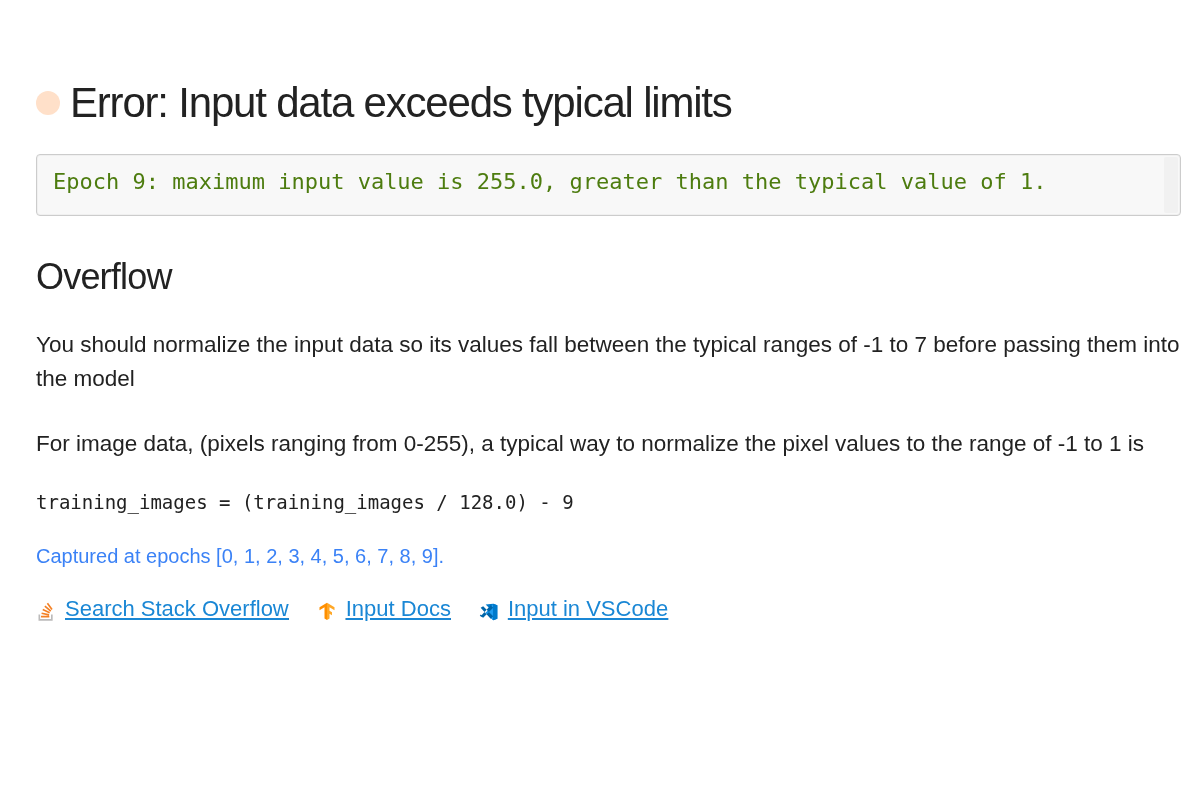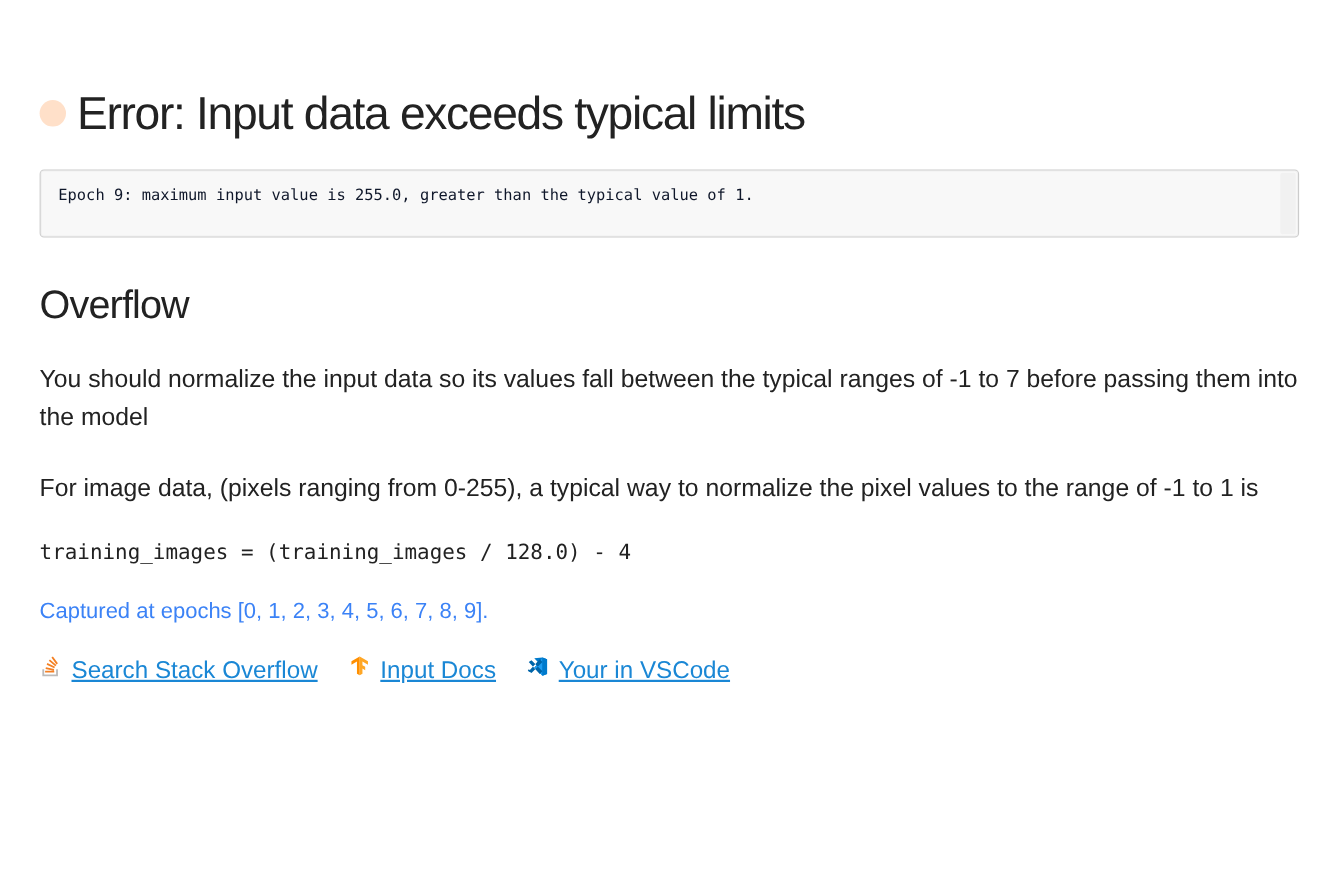--- a/index.html
+++ b/index.html
@@ -55,22 +55,22 @@
     position: absolute;
     right: 2px;
     top: 2px;
     bottom: 2px;
     width: 14px;
     background: #f1f1f1;
     border-radius: 2px;
   }
   .error-text {
     font-family: "SFMono-Regular", Menlo, Consolas, monospace;
-    font-size: 14px;
-    color: #0f172a;
+    font-size: 22px;
+    color: #4d7c0f;
     white-space: pre;
   }
   h2.solution {
     margin: 0 0 30px 0;
     font-size: 36px;
     font-weight: 400;
     letter-spacing: -0.8px;
     font-stretch: condensed;
   }
   .para {
@@ -91,22 +91,23 @@
     color: #3b82f6;
   }
   .links {
     display: flex;
     align-items: center;
     gap: 28px;
     font-size: 22px;
   }
   .link-item {
     display: inline-flex;
-    align-items: flex-start;
+    align-items: flex-end;
     gap: 9px;
+    text-decoration: underline;
   }
   .link-item a {
     color: #1a87d5;
     text-decoration: underline;
   }
   .icon {
     display: inline-block;
     width: 20px;
     height: 20px;
     flex-shrink: 0;
@@ -127,21 +128,21 @@
     <span class="error-text">Epoch 9: maximum input value is 255.0, greater than the typical value of 1.</span>
     <div class="scrollbar-track"></div>
   </div>
 
   <h2 class="solution">Overflow</h2>
 
   <p class="para">You should normalize the input data so its values fall between the typical ranges of -1 to 7 before passing them into the model</p>
 
   <p class="para">For image data, (pixels ranging from 0-255), a typical way to normalize the pixel values to the range of -1 to 1 is</p>
 
-  <div class="code-line">training_images = (training_images / 128.0) - 4</div>
+  <div class="code-line">training_images = (training_images / 128.0) - 9</div>
 
   <p class="captured">Captured at epochs [0, 1, 2, 3, 4, 5, 6, 7, 8, 9].</p>
 
   <div class="links">
     <span class="link-item">
       <span class="icon">
         <svg viewBox="0 0 24 24" width="20" height="20">
           <path fill="#bcbbbb" d="M18 20.5V15h2v7.5H3V15h2v5.5h13z"></path>
           <path fill="#f48024" d="M6.5 14.5l9 1.9.4-1.9-9-1.9-.4 1.9zm1.2-4.5l8.3 3.9.8-1.8-8.3-3.9-.8 1.8zm2.3-4.3l7.1 6 1.3-1.5-7.1-6-1.3 1.5zM14.5 1l-1.6 1.2 5.5 7.4 1.6-1.2L14.5 1zM6 18.5h10v-2H6v2z"></path>
         </svg>
@@ -162,17 +163,17 @@
     <span class="link-item">
       <span class="icon">
         <svg viewBox="0 0 24 24" width="20" height="20">
           <path fill="#0065A9" d="M2.5 17.5l-1.5-1 1-1.5 3 2-2.5.5z"></path>
           <path fill="#007ACC" d="M17 2l5 2v16l-5 2-9-9 5-5-5-5 9-1z"></path>
           <path fill="#1F9CF0" d="M17 2v20l-9-9 3.5-3L17 2z"></path>
           <path fill="#0065A9" d="M2 7l3-2 12 12-3 3L2 7zm0 10l3 2 12-12-3-3L2 17z"></path>
           <path fill="#007ACC" d="M17 2l5 2v16l-5 2V2z"></path>
         </svg>
       </span>
-      <a href="#">Your in VSCode</a>
+      <a href="#">Input in VSCode</a>
     </span>
   </div>
 
 </div>
 
 </body></html>

